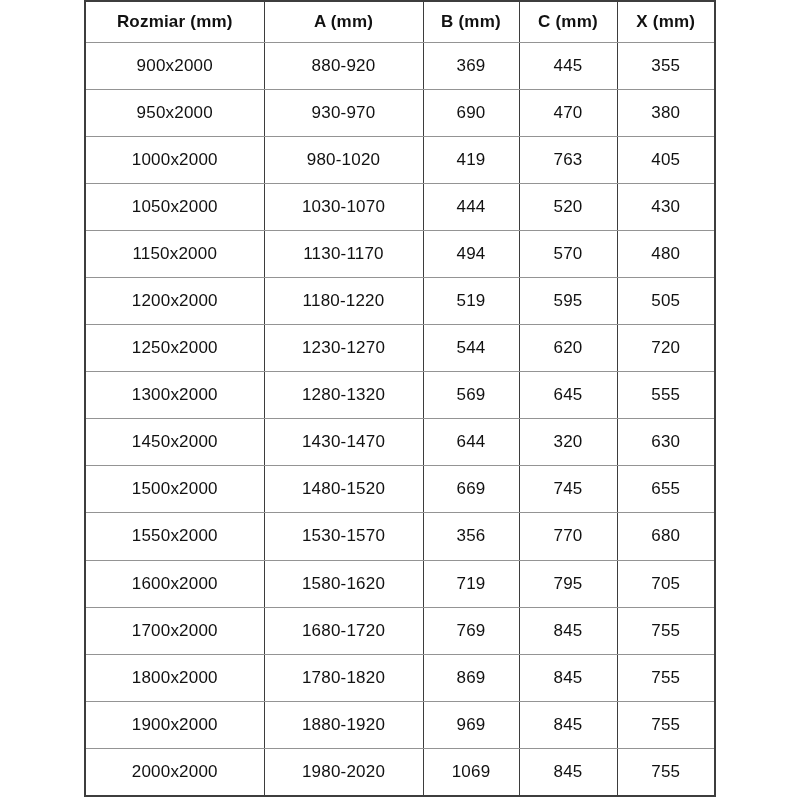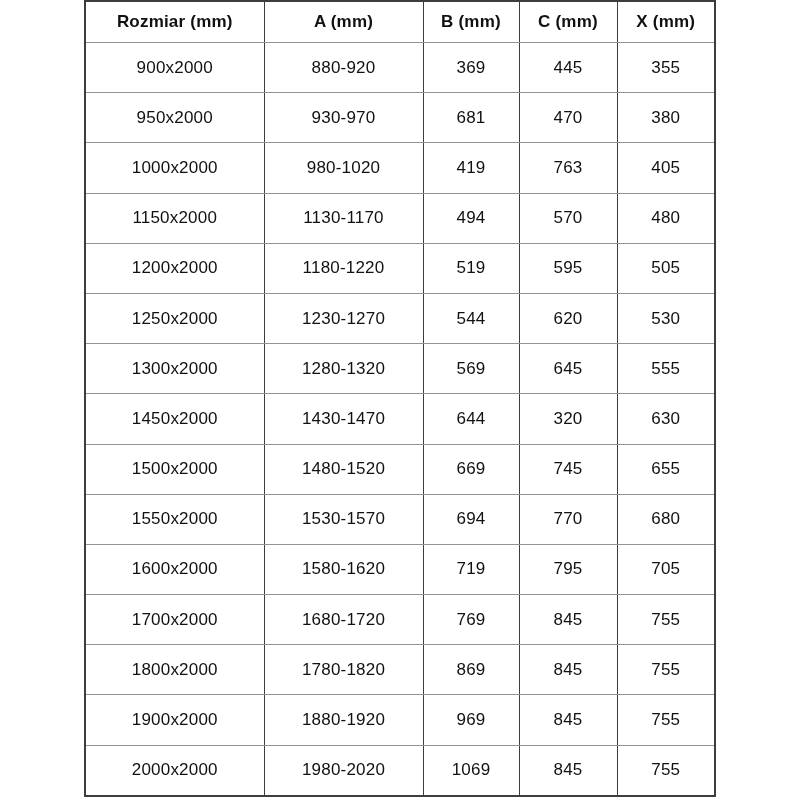--- a/index.html
+++ b/index.html
@@ -80,51 +80,58 @@
         <tr>
           <td>900x2000</td>
           <td>880-920</td>
           <td>369</td>
           <td>445</td>
           <td>355</td>
         </tr>
         <tr>
           <td>950x2000</td>
           <td>930-970</td>
-          <td>681</td>
+          <td>690</td>
           <td>470</td>
           <td>380</td>
         </tr>
         <tr>
           <td>1000x2000</td>
           <td>980-1020</td>
           <td>419</td>
           <td>763</td>
           <td>405</td>
+        </tr>
+        <tr>
+          <td>1050x2000</td>
+          <td>1030-1070</td>
+          <td>444</td>
+          <td>520</td>
+          <td>430</td>
         </tr>
         <tr>
           <td>1150x2000</td>
           <td>1130-1170</td>
           <td>494</td>
           <td>570</td>
           <td>480</td>
         </tr>
         <tr>
           <td>1200x2000</td>
           <td>1180-1220</td>
           <td>519</td>
           <td>595</td>
           <td>505</td>
         </tr>
         <tr>
           <td>1250x2000</td>
           <td>1230-1270</td>
           <td>544</td>
           <td>620</td>
-          <td>530</td>
+          <td>720</td>
         </tr>
         <tr>
           <td>1300x2000</td>
           <td>1280-1320</td>
           <td>569</td>
           <td>645</td>
           <td>555</td>
         </tr>
         <tr>
           <td>1450x2000</td>
@@ -136,21 +143,21 @@
         <tr>
           <td>1500x2000</td>
           <td>1480-1520</td>
           <td>669</td>
           <td>745</td>
           <td>655</td>
         </tr>
         <tr>
           <td>1550x2000</td>
           <td>1530-1570</td>
-          <td>694</td>
+          <td>356</td>
           <td>770</td>
           <td>680</td>
         </tr>
         <tr>
           <td>1600x2000</td>
           <td>1580-1620</td>
           <td>719</td>
           <td>795</td>
           <td>705</td>
         </tr>

